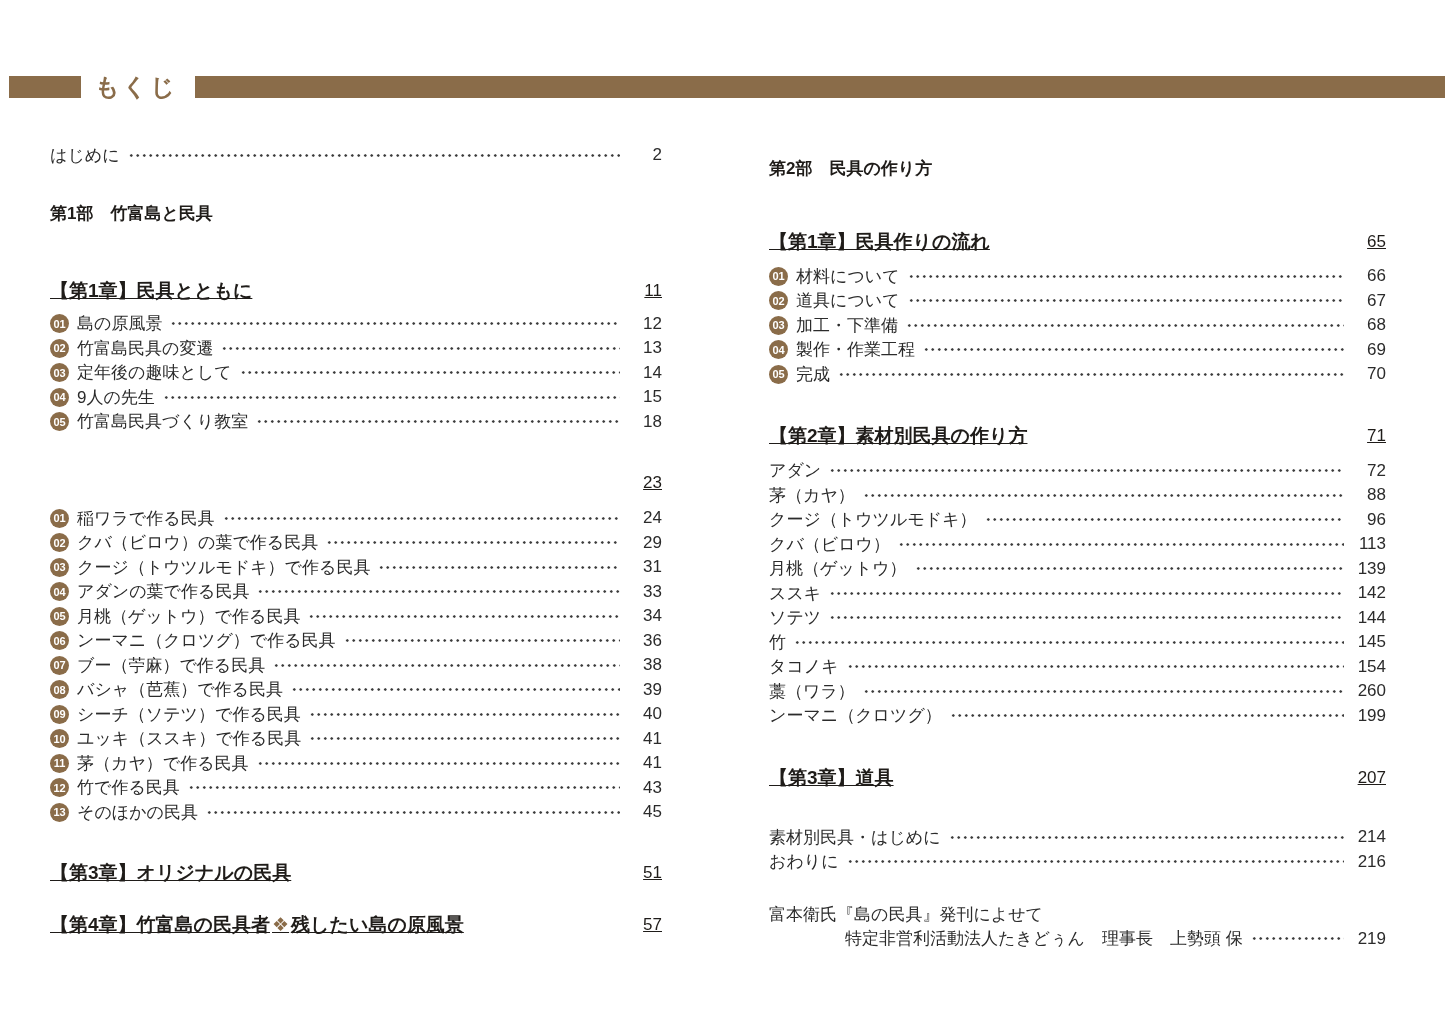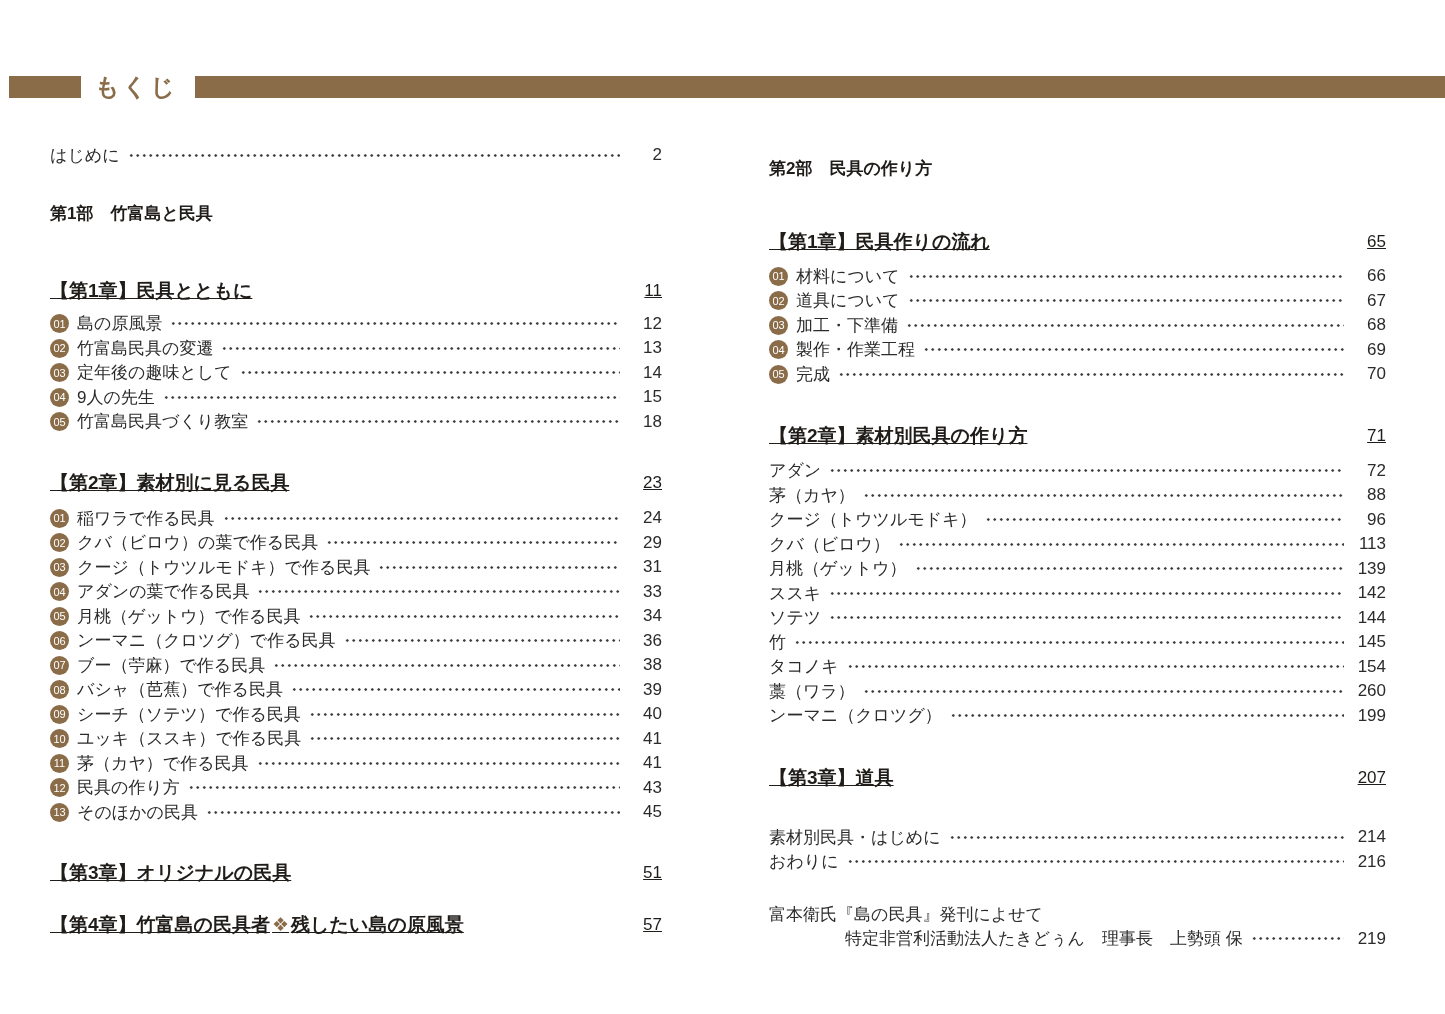--- a/index.html
+++ b/index.html
@@ -36,21 +36,21 @@
   .mt-part { margin-top:30px; }
   .section-head { display:flex; align-items:center; height:26px; font-size:19px; font-weight:700; color:#1f1c19;text-decoration:underline; }
   .section-head .spacer { flex:1; }
   .section-head .pagenum { font-weight:400; }
   .items { margin-top:8px; }
   .items-r1 { margin-top:9px; }
   .items-r2 { margin-top:10px; }
   
   .badge {
     width:19px; height:19px; border-radius:50%; background:#8a6c49; color:#ffffff;
-    font-size:11px; font-weight:400; display:inline-flex; align-items:center; justify-content:center;
+    font-size:11px; font-weight:700; display:inline-flex; align-items:center; justify-content:center;
     margin-right:8px; flex:0 0 auto; letter-spacing:0;
   }
   .mark { color:#8a6c49; font-size:19px; margin:0 2px; }
   
   .l-intro   { margin-top:12px; }
   .l-ch1     { margin-top:48px; }
   .l-ch2     { margin-top:36px; }
   .l-ch3     { margin-top:35px; }
   .l-ch4     { margin-top:26px; }
   .r-part    { margin-top:12px; }
@@ -114,21 +114,20 @@
       </div>
       <div class="row">
         <span class="badge">05</span>
         <span class="label">竹富島民具づくり教室</span>
         <span class="dots"></span>
         <span class="pagenum">18</span>
       </div>
     </div>
 
     <div class="section-head l-ch2">
-      <span class="label">【第2章】素材別に見る民具</span>
       <span class="spacer"></span>
       <span class="pagenum">23</span>
     </div>
     <div class="items items-r2">
       <div class="row">
         <span class="badge">01</span>
         <span class="label">稲ワラで作る民具</span>
         <span class="dots"></span>
         <span class="pagenum">24</span>
       </div>
@@ -187,21 +186,21 @@
         <span class="pagenum">41</span>
       </div>
       <div class="row">
         <span class="badge">11</span>
         <span class="label">茅（カヤ）で作る民具</span>
         <span class="dots"></span>
         <span class="pagenum">41</span>
       </div>
       <div class="row">
         <span class="badge">12</span>
-        <span class="label">民具の作り方</span>
+        <span class="label">竹で作る民具</span>
         <span class="dots"></span>
         <span class="pagenum">43</span>
       </div>
       <div class="row">
         <span class="badge">13</span>
         <span class="label">そのほかの民具</span>
         <span class="dots"></span>
         <span class="pagenum">45</span>
       </div>
     </div>

